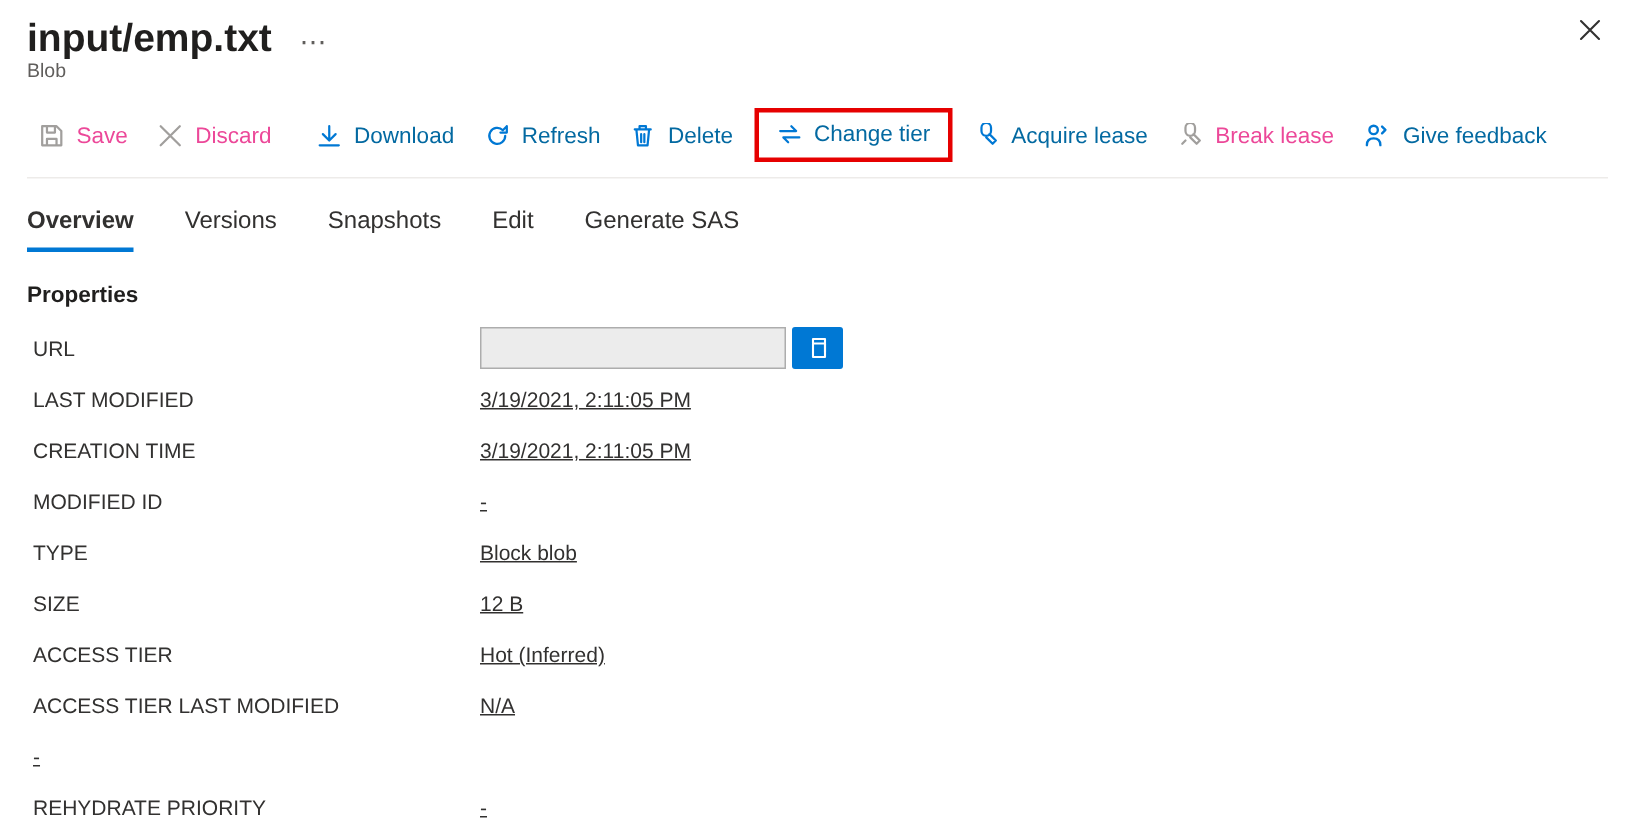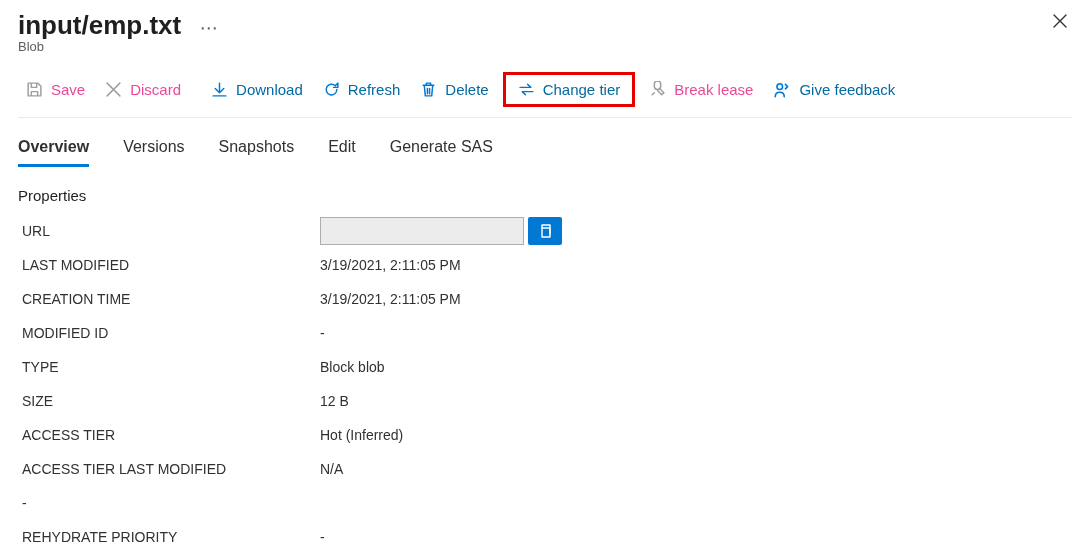--- a/index.html
+++ b/index.html
@@ -14,25 +14,25 @@
   .tool { display: inline-flex; align-items: center; gap: 8px; padding: 4px 8px; font-size: 15px; color: #0369a1; cursor: pointer; border: none; background: none; border-radius: 2px; }
   .tool.disabled { color: #ec4899; cursor: default; }
   .tool .icon { display: inline-flex; align-items: center; justify-content: center; }
   .tool.disabled .icon svg { stroke: #a19f9d; fill:none;}
   .tool .icon svg { stroke: #0078d4; }
   .toolbar .sep { flex: 0 0 6px; }
   .highlight-box { border: 3px solid #e60000; padding: 2px 4px; margin-left:2px; margin-right:2px;}
   .tabs { display: flex; gap: 34px; margin-top: 18px; font-size: 16px; }
   .tab { padding: 2px 0 8px 0; cursor: pointer; color: #323130; }
   .tab.active { font-weight: 600; border-bottom: 3px solid #0078d4; }
-  .section-title { font-size: 15px; margin-top: 20px; margin-bottom: 10px; font-weight: 400; color: #201f1e; }
+  .section-title { font-size: 15px; margin-top: 20px; margin-bottom: 10px; font-weight: 700; color: #201f1e; }
   .props { margin-left: 4px; }
   .prop-row { display: flex; align-items: center; height: 34px; font-size: 14px; }
   .prop-label { width: 298px; color: #323130; }
-  .prop-value { color: #323130; }
+  .prop-value { color: #323130; text-decoration: underline; }
   .url-row .field { width: 204px; height: 28px; background: #ececec; border: 1px solid #adadad; }
   .copy-btn { width: 34px; height: 28px; background: #0078d4; display: inline-flex; align-items: center; justify-content: center; margin-left: 4px; cursor: pointer; border-radius: 2px;}
   .copy-btn svg { stroke: #fff; }
   svg { fill: none; stroke-width: 1.4; stroke-linecap: round; stroke-linejoin: round; }
 </style>
 </head>
 <body>
 <div class="page">
 
 <div class="header-row">
@@ -93,20 +93,28 @@
   <span class="highlight-box">
     <button class="tool">
       <span class="icon">
         <svg width="17" height="17" viewBox="0 0 16 16">
               <path d="M2 6h10l-3-3 M14 10H4l3 3"></path>
             </svg>
       </span>
       <span>Change tier</span>
     </button>
   </span>
+  <button class="tool">
+    <span class="icon">
+      <svg width="17" height="17" viewBox="0 0 16 16">
+            <path d="M5 3a3 3 0 0 1 6 0v2a3 3 0 0 1-6 0z M10 7l4 4-2 2-4-4"></path>
+          </svg>
+    </span>
+    <span>Acquire lease</span>
+  </button>
   <button class="tool disabled">
     <span class="icon">
       <svg width="17" height="17" viewBox="0 0 16 16">
             <path d="M5 3a3 3 0 0 1 6 0v2a3 3 0 0 1-6 0z M10 7l4 4-2 2-4-4 M3 13l2-2"></path>
           </svg>
     </span>
     <span>Break lease</span>
   </button>
   <button class="tool">
     <span class="icon">

